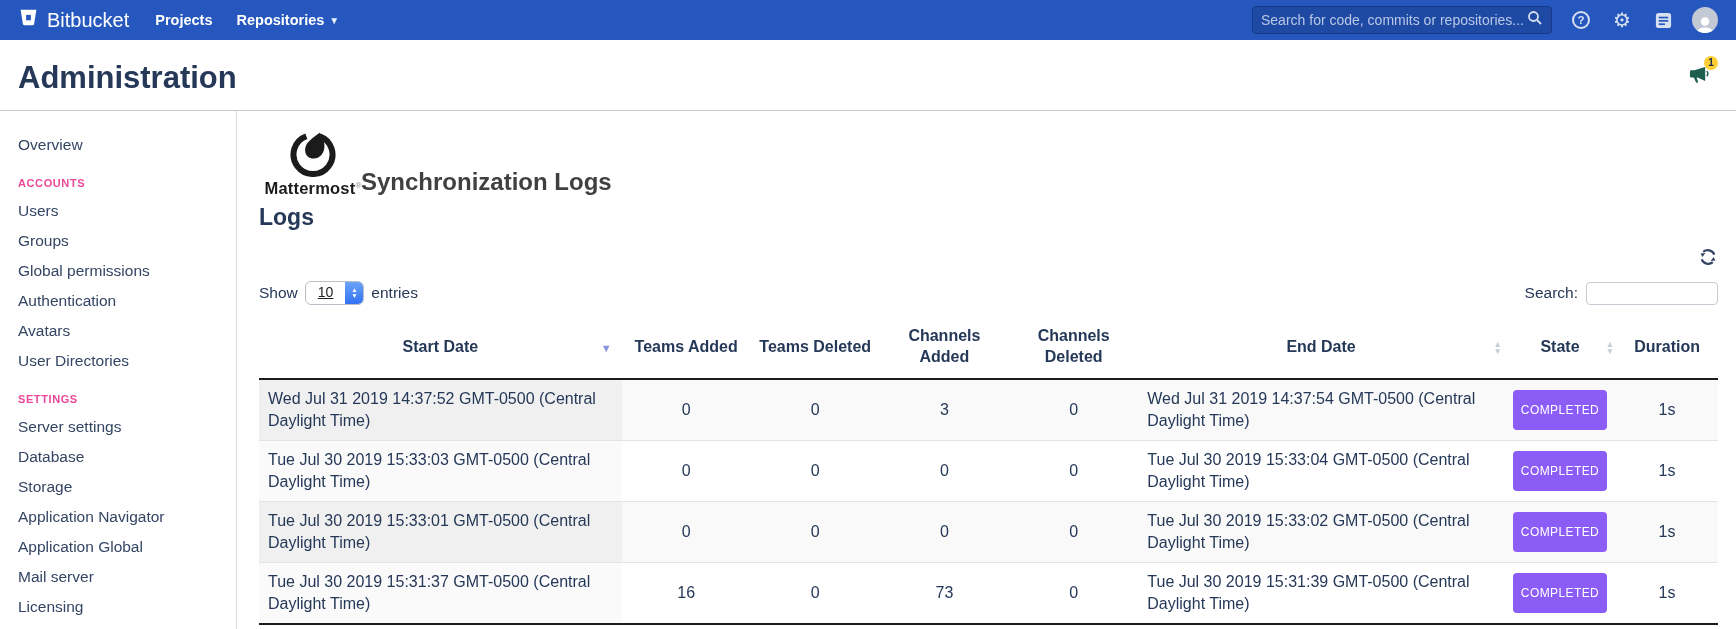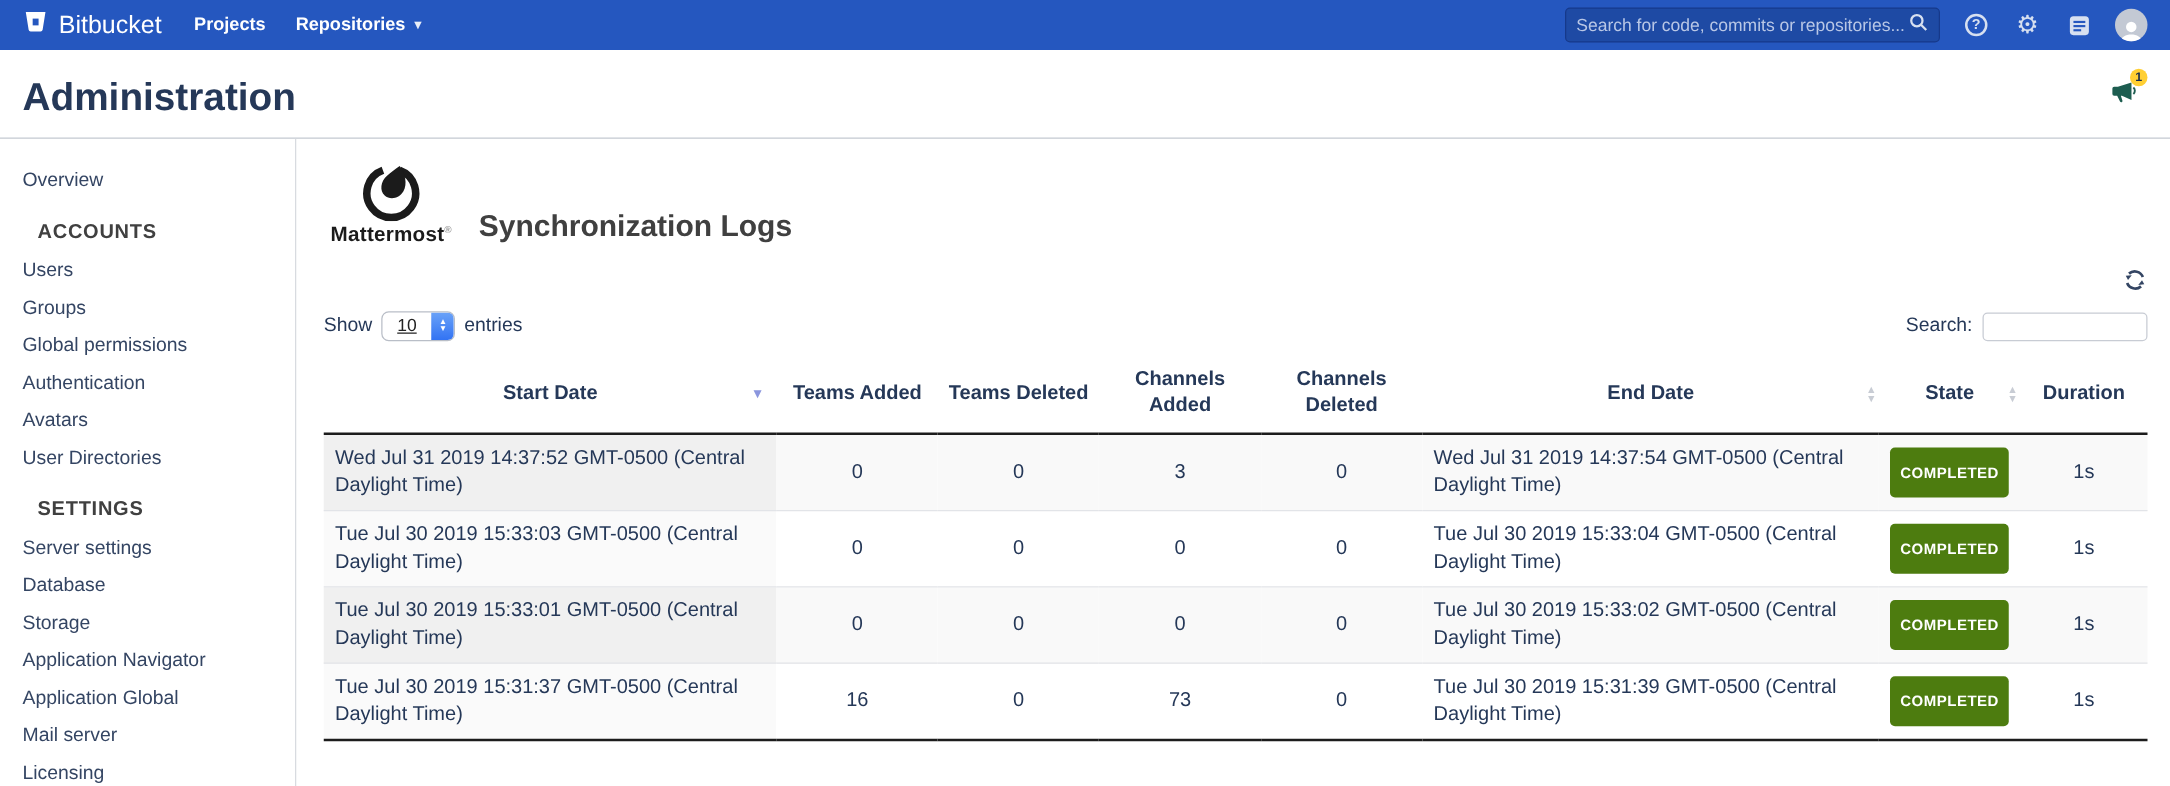--- a/index.html
+++ b/index.html
@@ -40,26 +40,26 @@
   .wn-badge { position: absolute; top: -7px; right: -8px; background: #ffcf33; color: #172b4d;
     font-size: 10px; font-weight: bold; border-radius: 50%; width: 14px; height: 14px;
     display: flex; align-items: center; justify-content: center; }
 
   
   .layout { display: flex; height: 518px; }
   .sidebar { width: 237px; flex-shrink: 0; border-right: 1px solid #d8dbe0;
     padding: 26px 10px 0 18px; }
   .sb-item { display: block; color: #344563; font-size: 15.5px; line-height: 16px;
     margin-bottom: 14px; text-decoration: none; cursor: pointer; }
-  .sb-header { font-size: 16px; font-weight: bold; color: #404040; letter-spacing: .6px;
-    margin: 24px 12px 14px; }
+  .sb-header { font-size: 11px; font-weight: bold; color: #ec4899; letter-spacing: .6px;
+    margin: 24px 0 14px; }
   .content { flex: 1; padding: 18px 18px 0 22px; }
 
   
-  .title-row { display: flex; align-items: flex-end; gap: 22px; }
+  .title-row { display: flex; align-items: flex-end; }
   .mm-logo { display: flex; flex-direction: column; align-items: center; width: 96px;
     margin-left: 6px; }
   .mm-word { font-size: 16.5px; font-weight: bold; color: #1b1b1b; letter-spacing: .2px;
     margin-top: 2px; white-space: nowrap; }
   .mm-word sup { font-size: 8px; color: #9a9a9a; }
   .title-row h2 { font-size: 24px; font-weight: bold; color: #404040; padding-bottom: 2px; }
   .logs-heading { font-size: 23px; font-weight: bold; color: #253858; margin-top: 6px; }
 
   .refresh-row { display: flex; justify-content: flex-end; margin-top: 16px; }
   .refresh-btn { cursor: pointer; }
@@ -91,22 +91,22 @@
   td.c-start, td.c-end { text-align: left; }
   tr.odd td { background: #f9f9f9; }
   tr.odd td.c-start { background: #f0f0f0; }
   tr.even td { background: #fff; }
   tr.even td.c-start { background: #fafafa; }
   .sort-desc { position: absolute; right: 10px; top: 50%; transform: translateY(-50%);
     color: #8b96de; font-size: 11px; }
   .sort-both { position: absolute; right: 2px; top: 50%; transform: translateY(-50%);
     color: #c8ccd4; font-size: 8.5px; line-height: 7.5px; display: flex;
     flex-direction: column; }
-  .badge-completed { display: inline-block; background: #4d7c0f; color: #fff;
-    font-size: 12px; font-weight: bold; padding: 9px 8px; border-radius: 4px;
+  .badge-completed { display: inline-block; background: #8b5cf6; color: #fff;
+    font-size: 12px; font-weight: normal; padding: 9px 8px; border-radius: 4px;
     letter-spacing: .4px; }
 </style>
 </head>
 <body>
 
 <header class="navbar">
   <div class="nav-left">
     <div class="brand">
       <span>
         <svg width="21" height="21" viewBox="0 0 24 24">
@@ -192,20 +192,21 @@
     <div class="title-row">
       <div class="mm-logo">
         <svg width="48" height="48" viewBox="0 0 64 64">
           <path d="M40.9 9.6 A26 26 0 1 1 23.1 9.6" fill="none" stroke="#1b1b1b" stroke-width="8"></path>
           <path d="M41 5 C47 13 49.5 24 45 32 C40.5 40 30.5 41.5 25 36.5 C19.5 31.5 20.5 21.5 27.5 15.5 C31.5 12 36.5 8 41 5 Z" fill="#1b1b1b"></path>
         </svg>
         <div class="mm-word"><span>Mattermost</span><sup>®</sup></div>
       </div>
       <h2>Synchronization Logs</h2>
     </div>
+    <div class="logs-heading">Logs</div>
 
     <div class="refresh-row">
       <span class="refresh-btn">
         <svg width="20" height="20" viewBox="0 0 20 20" fill="none" stroke="#344563" stroke-width="2.2">
           <path d="M16.3 7.6 A7 7 0 0 0 5.2 4.9"></path>
           <path d="M3.7 12.4 A7 7 0 0 0 14.8 15.1"></path>
           <polygon points="2.6,6.6 7.4,6.1 4.4,9.9" fill="#344563" stroke="none"></polygon>
           <polygon points="17.4,13.4 12.6,13.9 15.6,10.1" fill="#344563" stroke="none"></polygon>
         </svg>
       </span>

